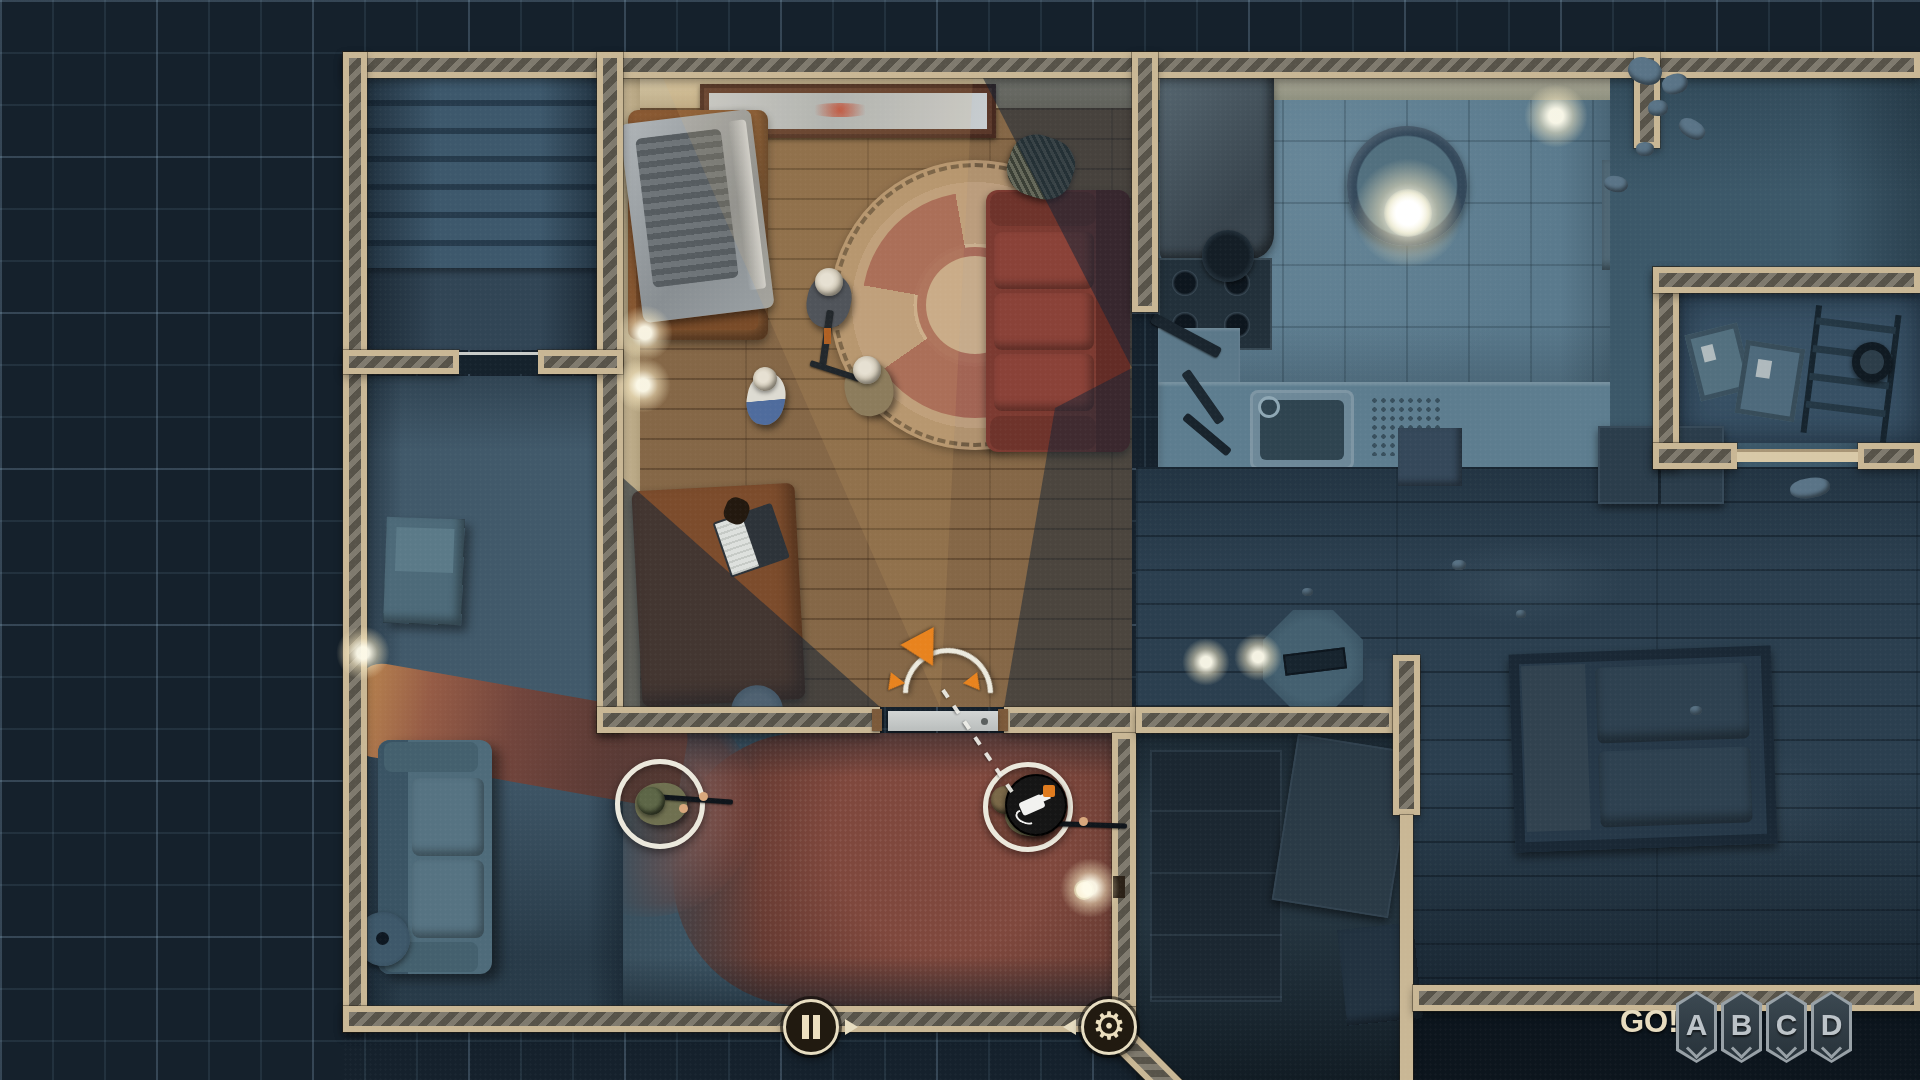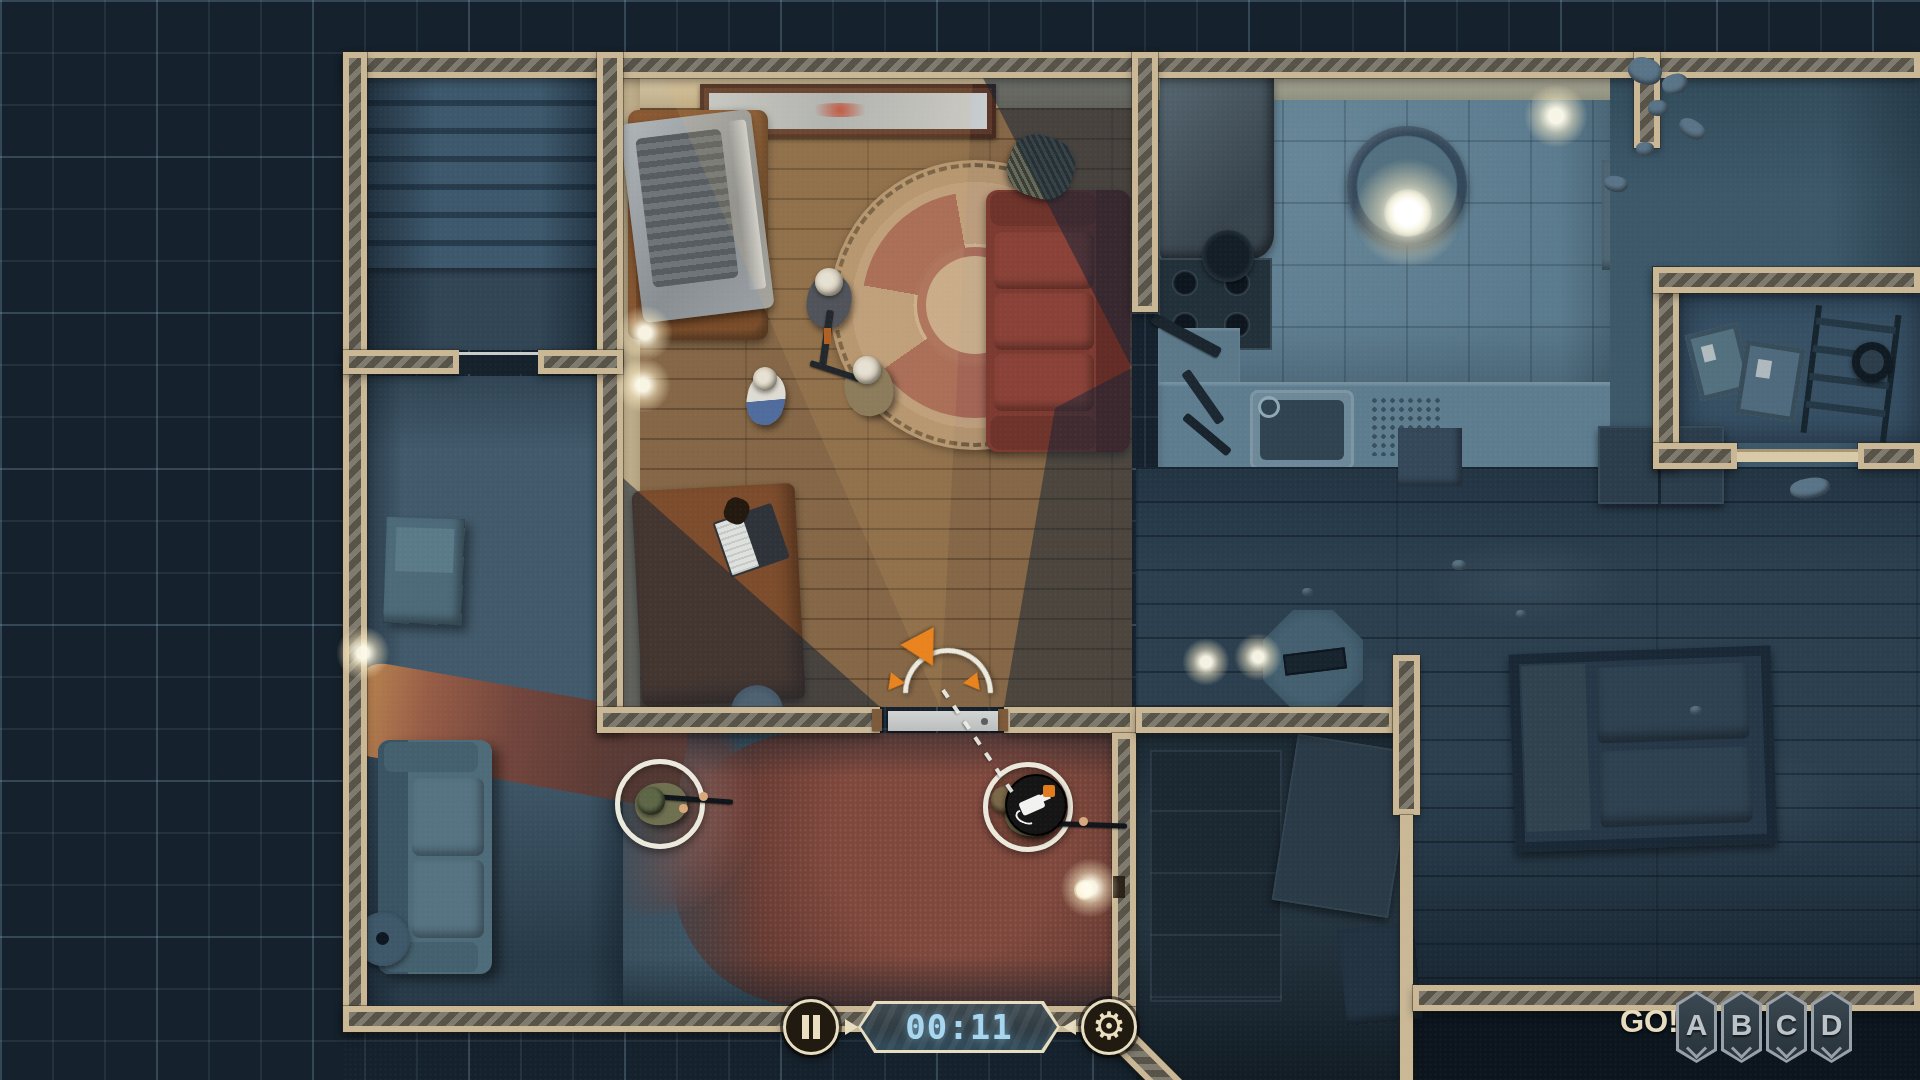--- a/index.html
+++ b/index.html
@@ -379,25 +379,20 @@
   <div class="otri" style="left:884px;top:676px;border-left:9px solid transparent;border-right:9px solid transparent;border-top:16px solid #e8831e;transform:rotate(38deg);"></div>
   <div class="otri" style="left:966px;top:676px;border-left:9px solid transparent;border-right:9px solid transparent;border-top:16px solid #e8831e;transform:rotate(-38deg);"></div>
   <div class="otri" style="left:906px;top:634px;border-left:19px solid transparent;border-right:19px solid transparent;border-top:34px solid #e8831e;transform:rotate(-28deg);filter:drop-shadow(0 0 2px rgba(40,20,0,.8));"></div>
 
   <div class="abs speck" style="left:343px;top:52px;width:1577px;height:1028px;opacity:.45;pointer-events:none;"></div>
 
   <div class="hud-btn" style="left:783px;top:999px;">
     <div class="icon-pause"></div>
   </div>
   <div class="tri" style="left:845px;top:1019px;border-left:13px solid #e7ddc1;"></div>
-  <div class="cap-outer">
-    <div class="cap-inner">
-      <span class="timer-text">00:11</span>
-    </div>
-  </div>
   <div class="tri" style="left:1063px;top:1019px;border-right:13px solid #e7ddc1;"></div>
   <div class="hud-btn" style="left:1081px;top:999px;">
     <div class="icon-gear">⚙</div>
   </div>
 
   <div class="go-label">GO!</div>
   <div class="hex" style="left:1676px;">
     <div class="hex-in">
         <span>A</span>
       </div>

